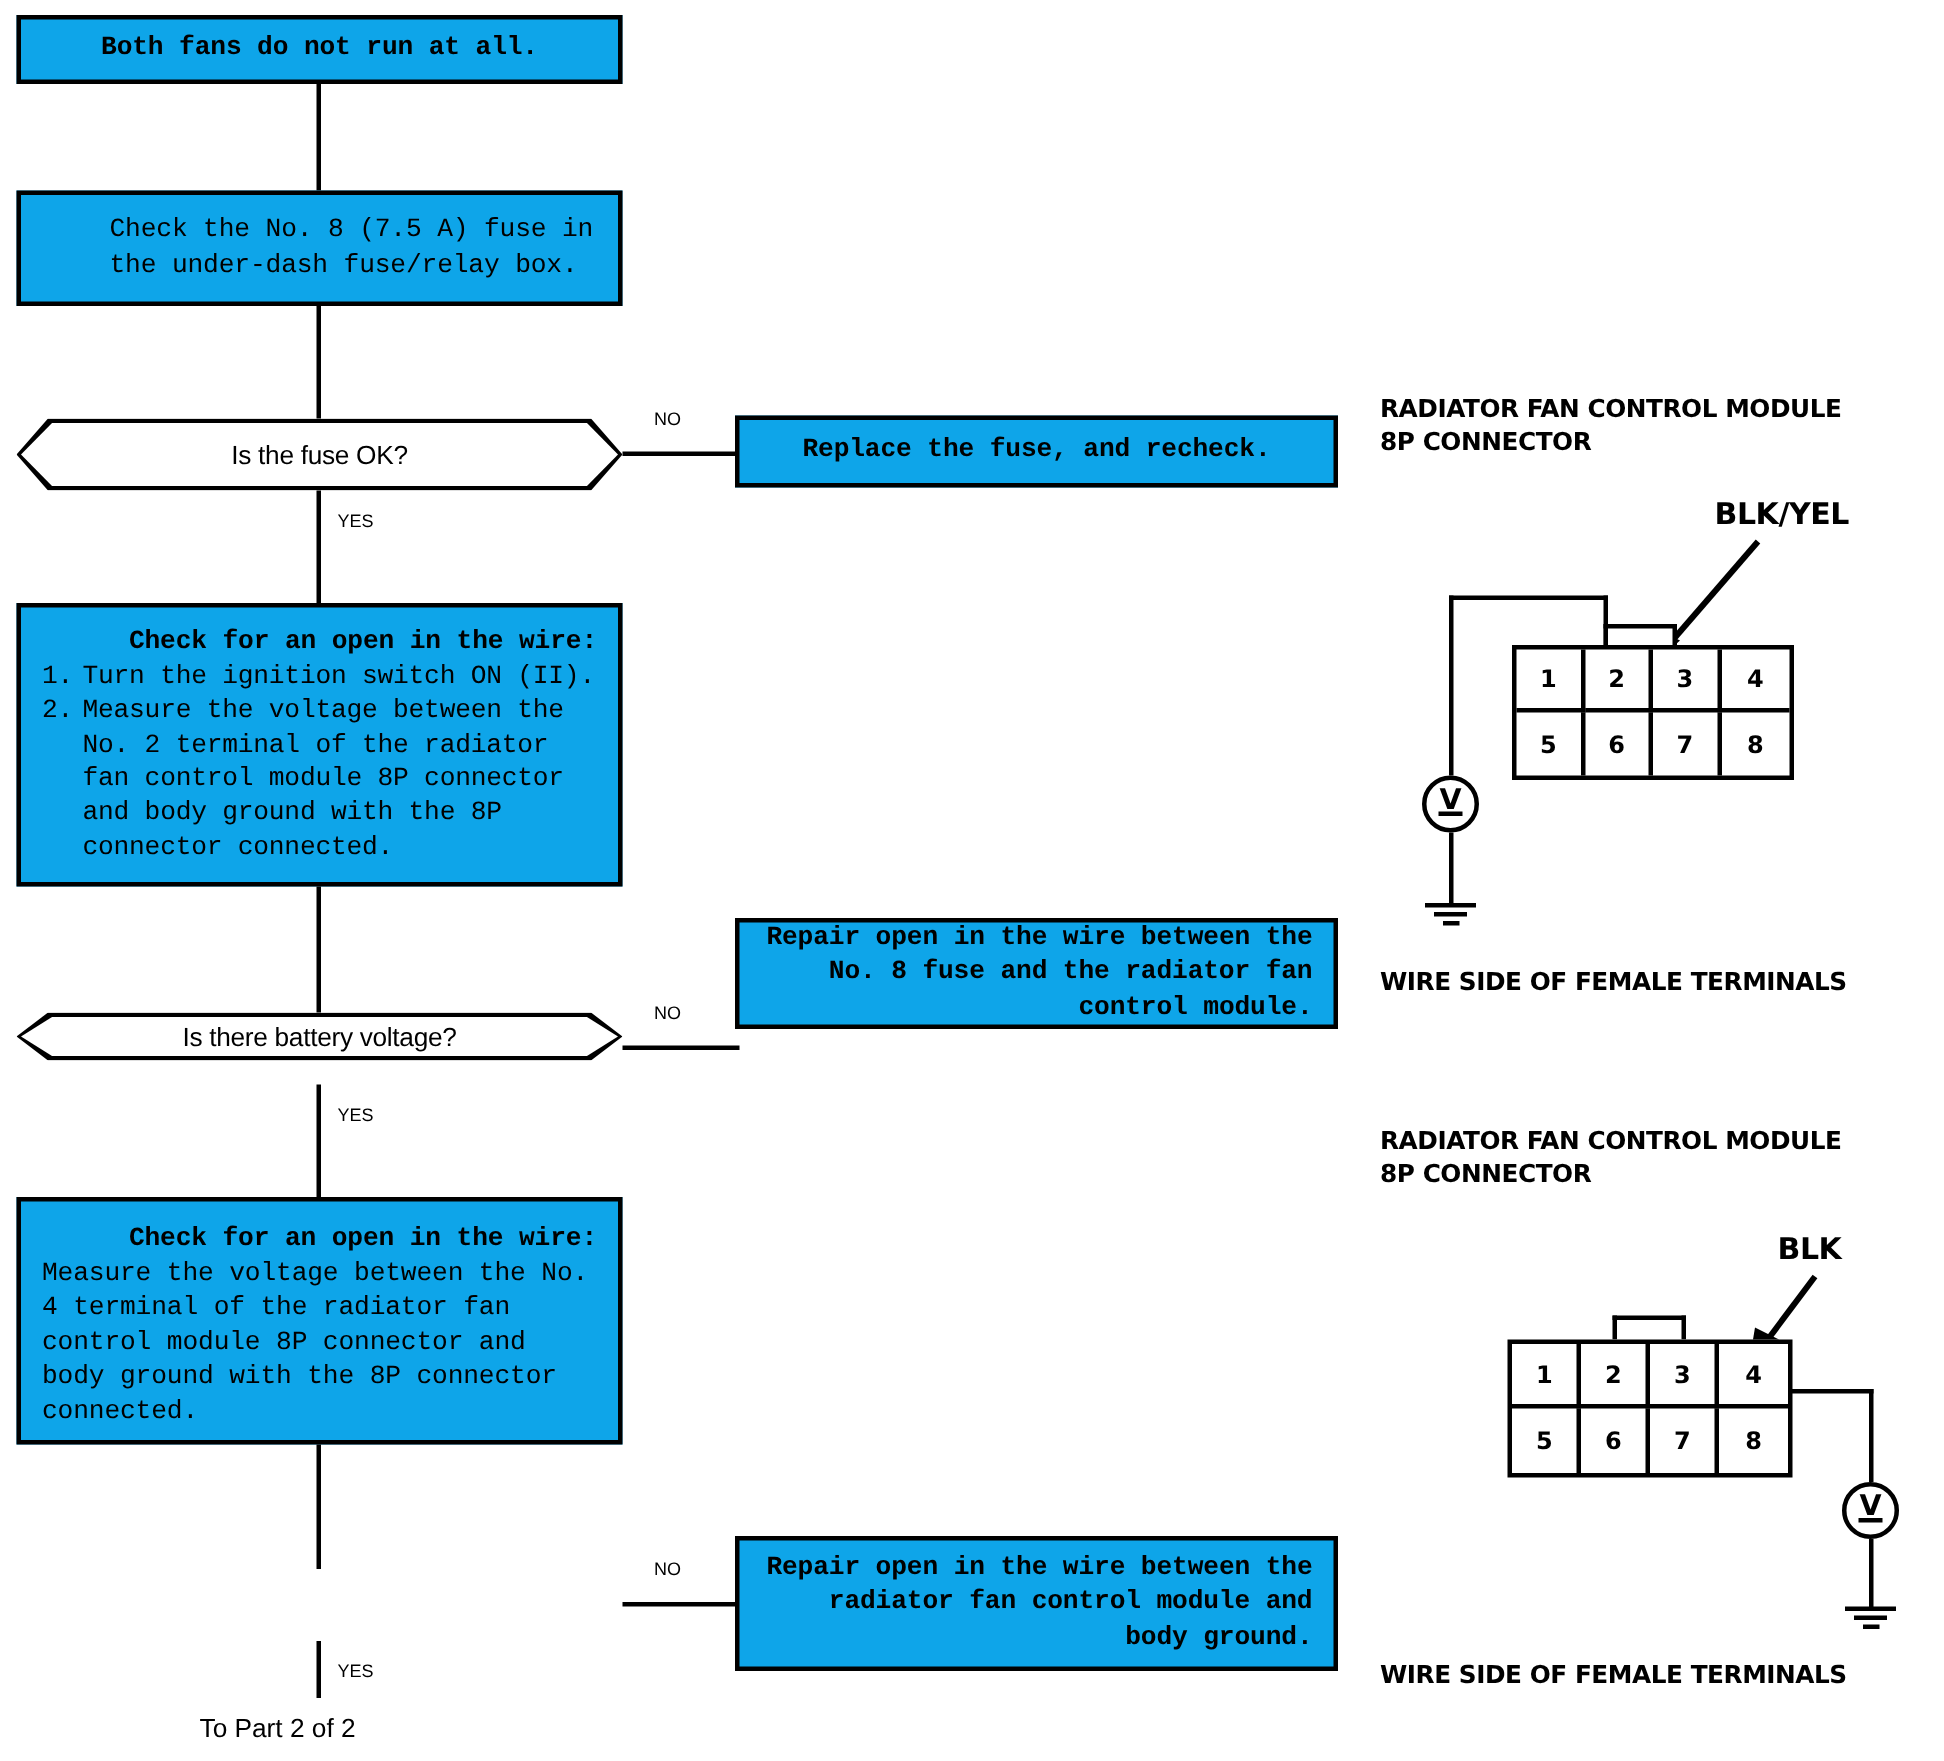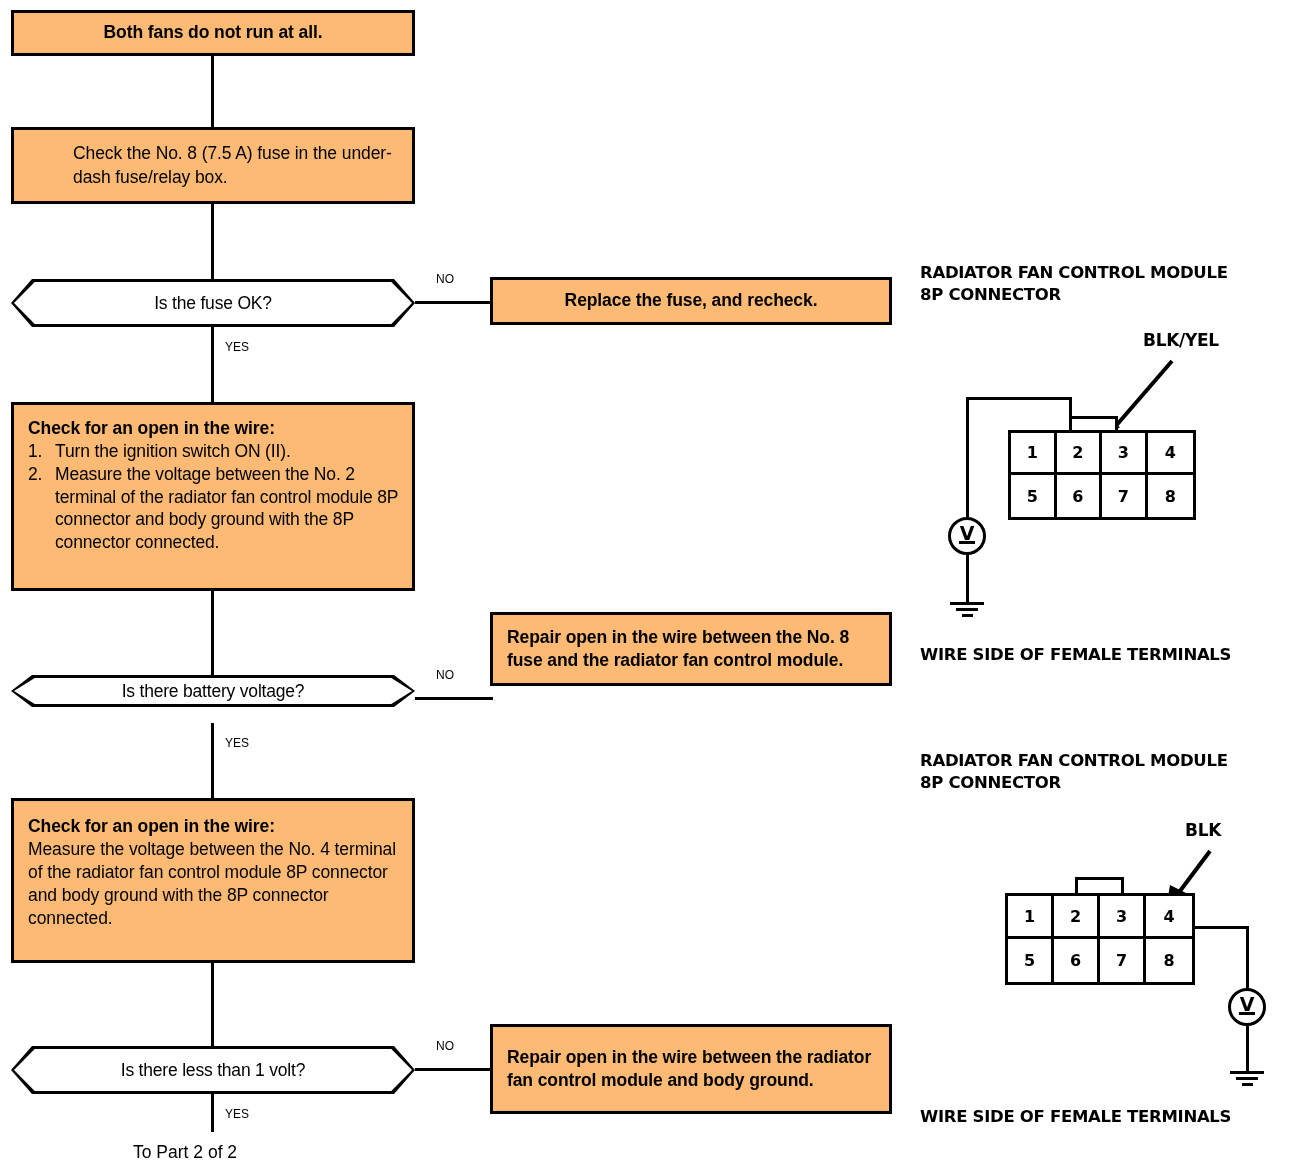--- a/index.html
+++ b/index.html
@@ -17,32 +17,33 @@
     height: 1174px;
     background: #ffffff;
     overflow: hidden;
   }
 
   
   .proc {
     position: absolute;
     box-sizing: border-box;
     border: 3px solid #000;
-    background: #fdba74;
+    background: #0ea5e9;
     display: flex;
     flex-direction: column;
     justify-content: center;
+    font-family: Liberation Mono, monospace;
   }
   .proc .ptext {
     font-size: 17.5px;
     line-height: 1.32;
     letter-spacing: -0.1px;
     padding: 0 14px;
   }
-  .proc .ptext.b  { font-weight: bold; }
+  .proc .ptext.b  { font-weight: bold; text-align: right; }
   .proc .ptext.center { text-align: center; }
 
   
   .numlist { padding: 0 14px; }
   .numrow {
     display: flex;
     font-size: 17.5px;
     line-height: 1.30;
     letter-spacing: -0.15px;
   }
@@ -93,21 +94,21 @@
     font-weight: bold;
     font-size: 16.5px;
     line-height: 1.30;
     letter-spacing: -0.3px;
     white-space: pre;
   }
   .wire-label {
     position: absolute;
     font-family: "DejaVu Sans", sans-serif;
     font-weight: bold;
-    font-size: 17px;
+    font-size: 20px;
     letter-spacing: -0.3px;
     white-space: nowrap;
   }
   .footnote {
     position: absolute;
     font-family: "DejaVu Sans", sans-serif;
     font-weight: bold;
     font-size: 16.5px;
     letter-spacing: -0.3px;
     white-space: nowrap;
@@ -244,24 +245,20 @@
   <div class="vline" style="left:211px; top:723px; height:75px;"></div>
   <div class="blabel" style="left:225px; top:736px;">YES</div>
 
   <div class="proc" style="left:11px; top:798px; width:404px; height:165px; justify-content:flex-start; padding-top:14px;">
     <div class="ptext b">Check for an open in the wire:</div>
     <div class="ptext">Measure the voltage between the No. 4 terminal of the radiator fan control module 8P connector and body ground with the 8P connector connected.</div>
   </div>
 
   <div class="vline" style="left:211px; top:963px; height:83px;"></div>
 
-  <div class="decision" style="left:11px; top:1046px; width:404px; height:48px;">
-    <div class="inner"></div>
-    <div class="dtext">Is there less than 1 volt?</div>
-  </div>
 
   <div class="hline" style="left:415px; top:1068px; width:78px;"></div>
   <div class="blabel" style="left:436px; top:1039px;">NO</div>
 
   <div class="proc" style="left:490px; top:1024px; width:402px; height:90px;">
     <div class="ptext b">Repair open in the wire between the radiator fan control module and body ground.</div>
   </div>
 
   <div class="vline" style="left:211px; top:1094px; height:38px;"></div>
   <div class="blabel" style="left:225px; top:1107px;">YES</div>

